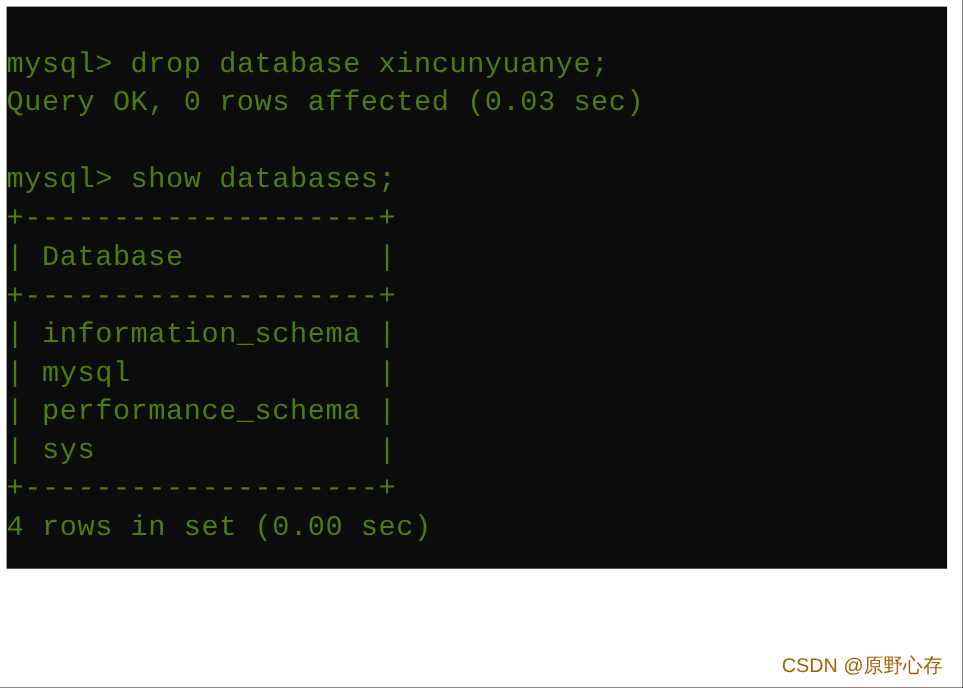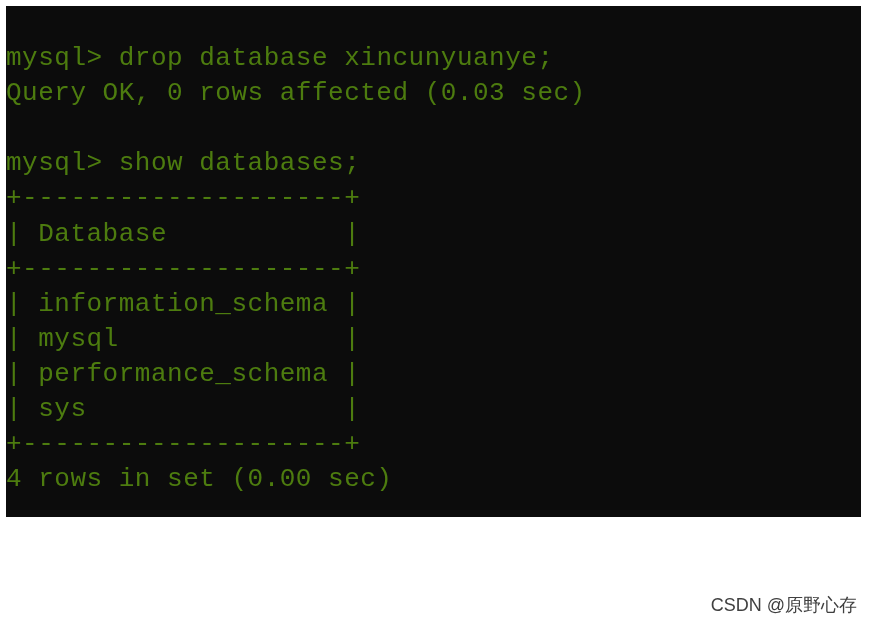--- a/index.html
+++ b/index.html
@@ -27,21 +27,21 @@
       white-space: pre;
       letter-spacing: 0.5px;
     }
     .terminal-line {
       white-space: pre;
     }
     .watermark {
       position: absolute;
       bottom: 8px;
       right: 18px;
-      color: #404040;
+      color: #a16207;
       font-family: Arial, sans-serif;
       font-size: 18px;
     }
   </style>
 </head>
 <body>
 
 <div class="terminal">
 <span class="terminal-line"><span>mysql&gt;</span> <span>drop database xincunyuanye;</span></span>
 <span class="terminal-line">Query OK, 0 rows affected (0.03 sec)</span>

